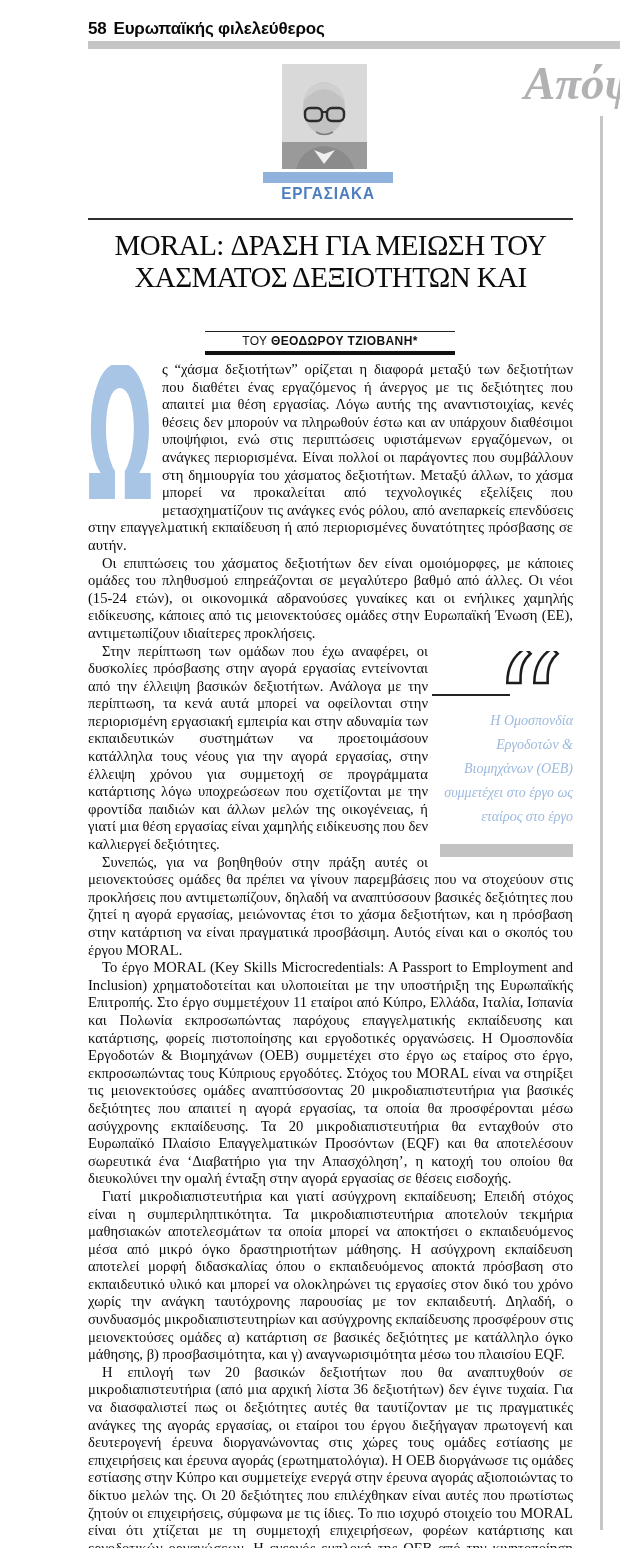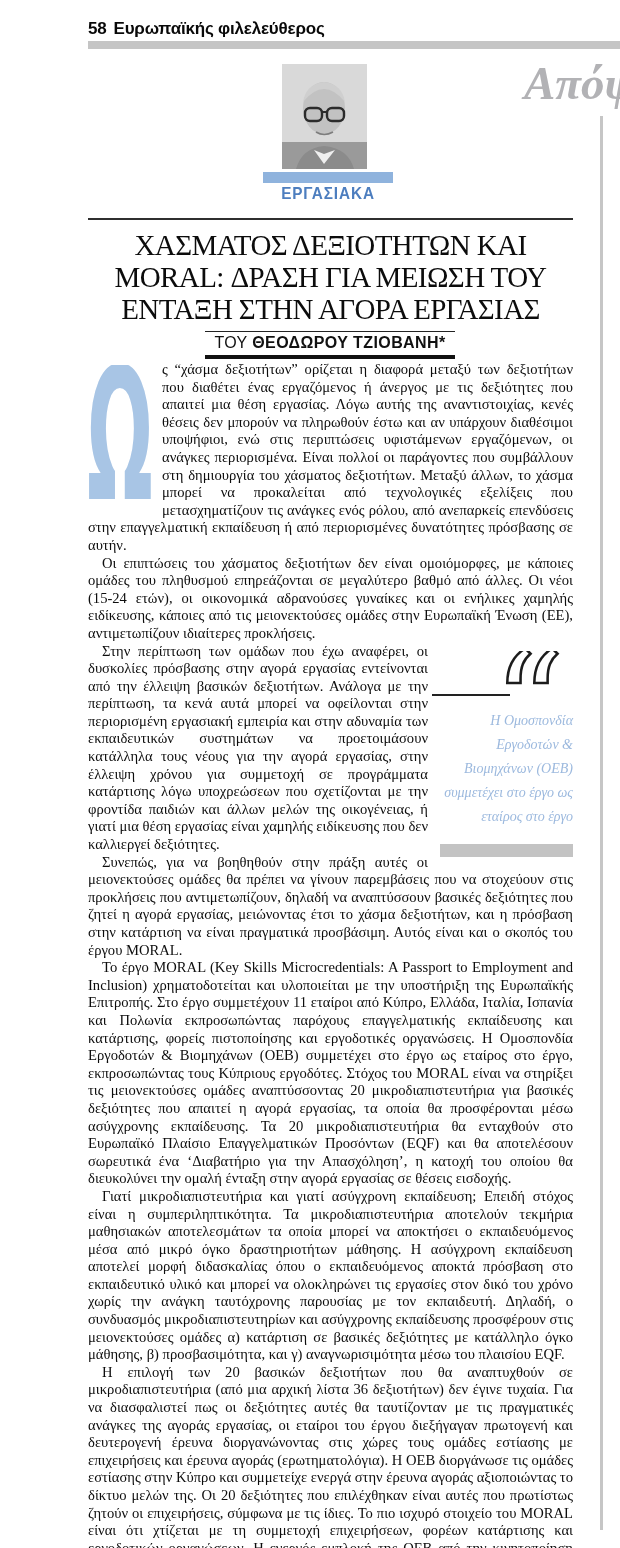--- a/index.html
+++ b/index.html
@@ -39,21 +39,21 @@
   .headline {
     position:absolute; left:88px; top:229px; width:485px; text-align:center;
     font-size:29px; line-height:32px; letter-spacing:-0.6px; color:#0c0c0c;
   }
   .headline span { display:block; }
 
   .byline-wrap {
     position:absolute; left:205px; top:331px; width:250px; text-align:center;
     border-top:1.5px solid #222; border-bottom:4px solid #111;
     padding:2px 0 3px 0;
-    font-family:"Liberation Sans", sans-serif; font-size:16px; letter-spacing:.4px; color:#111;
+    font-family:"Liberation Sans", sans-serif; font-size:12px; letter-spacing:.4px; color:#111;
   }
   .byline-wrap .name { font-weight:bold; }
 
   
   .article {
     position:absolute; left:88px; top:361px; width:485px;
     font-size:14.6px; line-height:17.6px; text-align:justify;
   }
   .article p { margin:0; text-indent:14px; }
   .article p.first { text-indent:0; }
@@ -95,23 +95,22 @@
   </svg>
 
   <div class="category-bar"></div>
   <div class="category-label">ΕΡΓΑΣΙΑΚΑ</div>
 
   <div class="section-overline">Απόψεις</div>
   <div class="vrule"></div>
 
   <div class="title-rule"></div>
   <h1 class="headline" style="margin:0; font-weight:normal;">
+    <span>MORAL: ΔΡΑΣΗ ΓΙΑ ΜΕΙΩΣΗ ΤΟΥ</span>
     <span>ΧΑΣΜΑΤΟΣ ΔΕΞΙΟΤΗΤΩΝ ΚΑΙ</span>
-    <span>MORAL: ΔΡΑΣΗ ΓΙΑ ΜΕΙΩΣΗ ΤΟΥ</span>
-    <span>ΕΝΤΑΞΗ ΣΤΗΝ ΑΓΟΡΑ ΕΡΓΑΣΙΑΣ</span>
   </h1>
 
   <div class="byline-wrap">
     <span>ΤΟΥ </span><span class="name">ΘΕΟΔΩΡΟΥ ΤΖΙΟΒΑΝΗ*</span>
   </div>
 
   <div class="article">
 
     <p class="first">
       <span class="dropcap-box"><svg viewBox="0 0 110 100" width="64" height="138" preserveAspectRatio="none">

